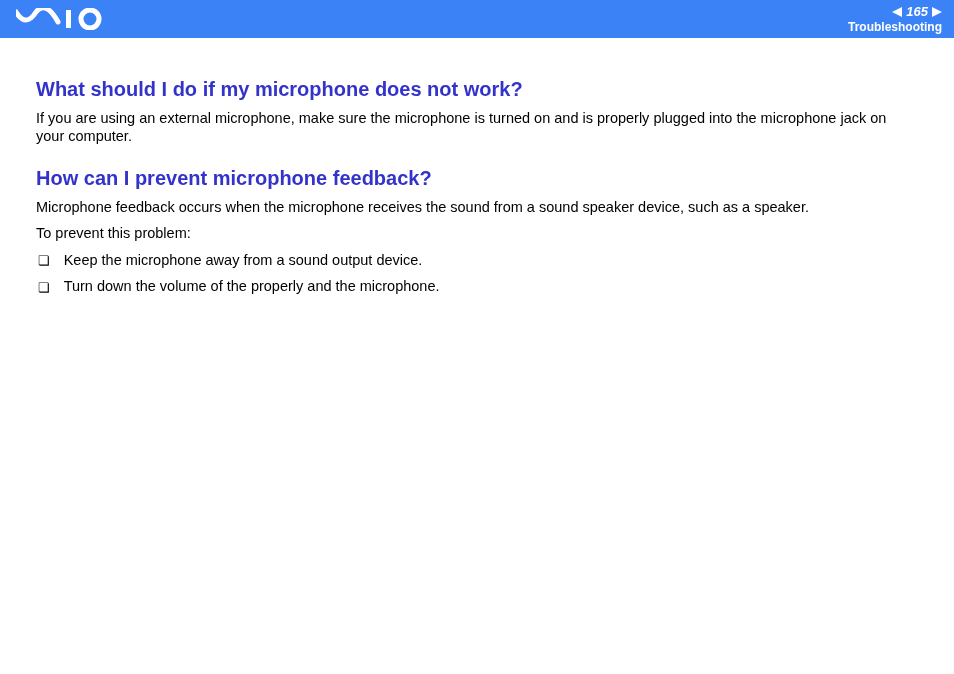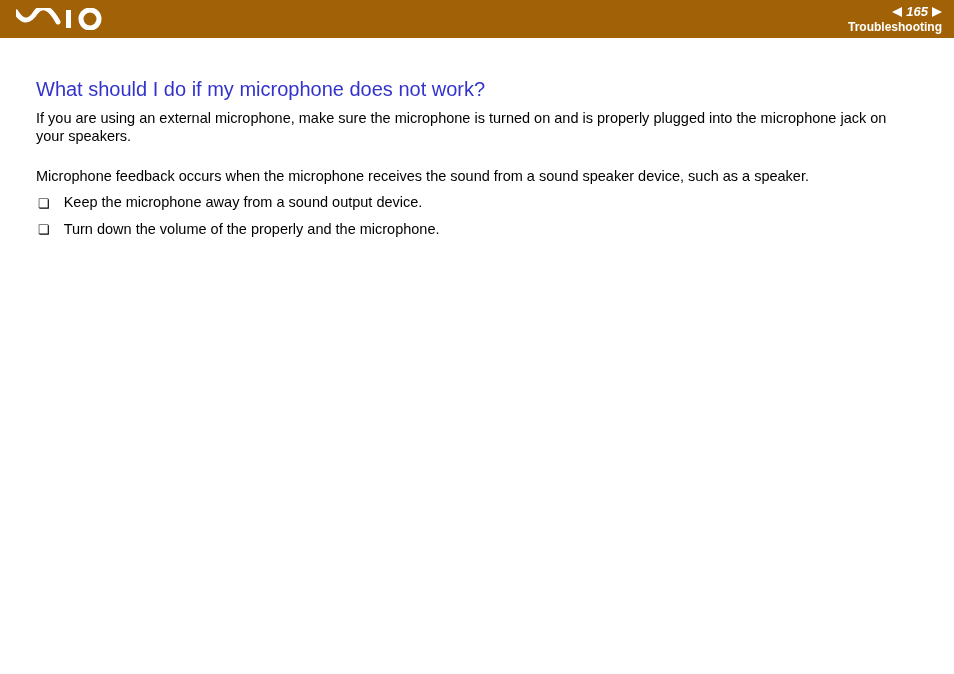--- a/index.html
+++ b/index.html
@@ -8,21 +8,21 @@
     height: 674px;
     font-family: Arial, Helvetica, sans-serif;
     background: #ffffff;
     color: #000000;
     overflow: hidden;
     position: relative;
   }
   .header {
     width: 100%;
     height: 38px;
-    background: #a16207;
+    background: #3b82f6;
     color: #ffffff;
     display: flex;
     justify-content: space-between;
     align-items: center;
     padding: 0 12px 0 16px;
   }
   .logo {
     display: flex;
     align-items: center;
   }
@@ -55,21 +55,21 @@
   .content {
     padding: 40px 36px 0 36px;
   }
   h1.title {
     font-size: 26px;
     font-weight: normal;
     margin-bottom: 18px;
   }
   h2.question {
     font-size: 20px;
-    font-weight: normal;
+    font-weight: bold;
     color: #3333cc;
     margin-bottom: 8px;
   }
   p.body {
     font-size: 14.5px;
     line-height: 1.25;
     margin-bottom: 14px;
   }
   p.body-tight {
     font-size: 14.5px;
@@ -115,25 +115,27 @@
       <span class="arrow arrow-right"></span>
     </div>
     <div class="section-label">Troubleshooting</div>
   </div>
 </div>
 
 <div class="content">
 
   <div class="q-block">
     <h2 class="question">What should I do if my microphone does not work?</h2>
-    <p class="body">If you are using an external microphone, make sure the microphone is turned on and is properly plugged into the microphone jack on your speakers.</p>
+    <p class="body">If you are using an external microphone, make sure the microphone is turned on and is properly plugged into the microphone jack on your computer.</p>
   </div>
 
   <div class="q-block">
+    <h2 class="question">How can I prevent microphone feedback?</h2>
     <p class="body-tight">Microphone feedback occurs when the microphone receives the sound from a sound speaker device, such as a speaker.</p>
+    <p class="body-tight">To prevent this problem:</p>
     <ul class="checklist">
       <li>
           <span>Keep the microphone away from a sound output device.</span>
         </li>
       <li>
           <span>Turn down the volume of the properly and the microphone.</span>
         </li>
     </ul>
   </div>
 </div>

